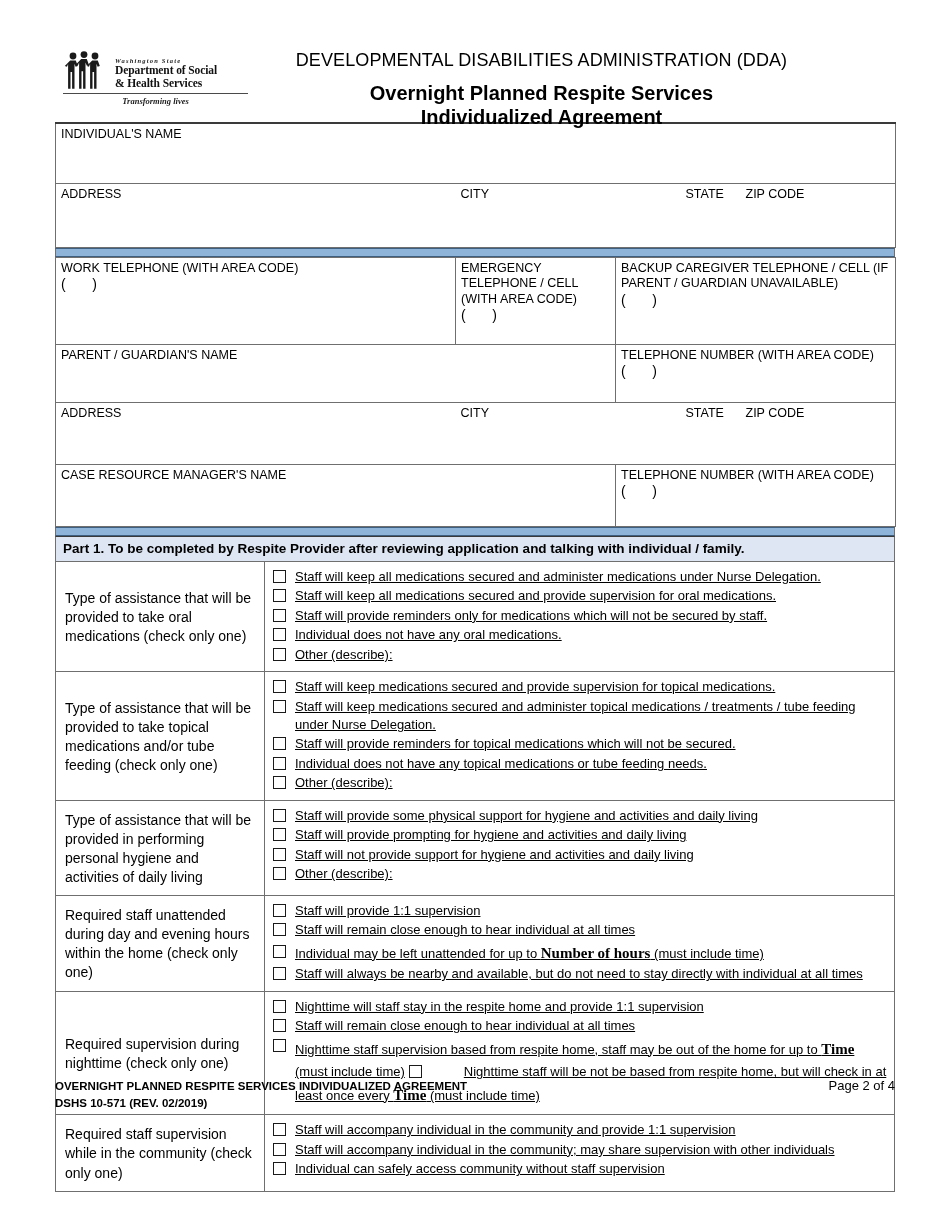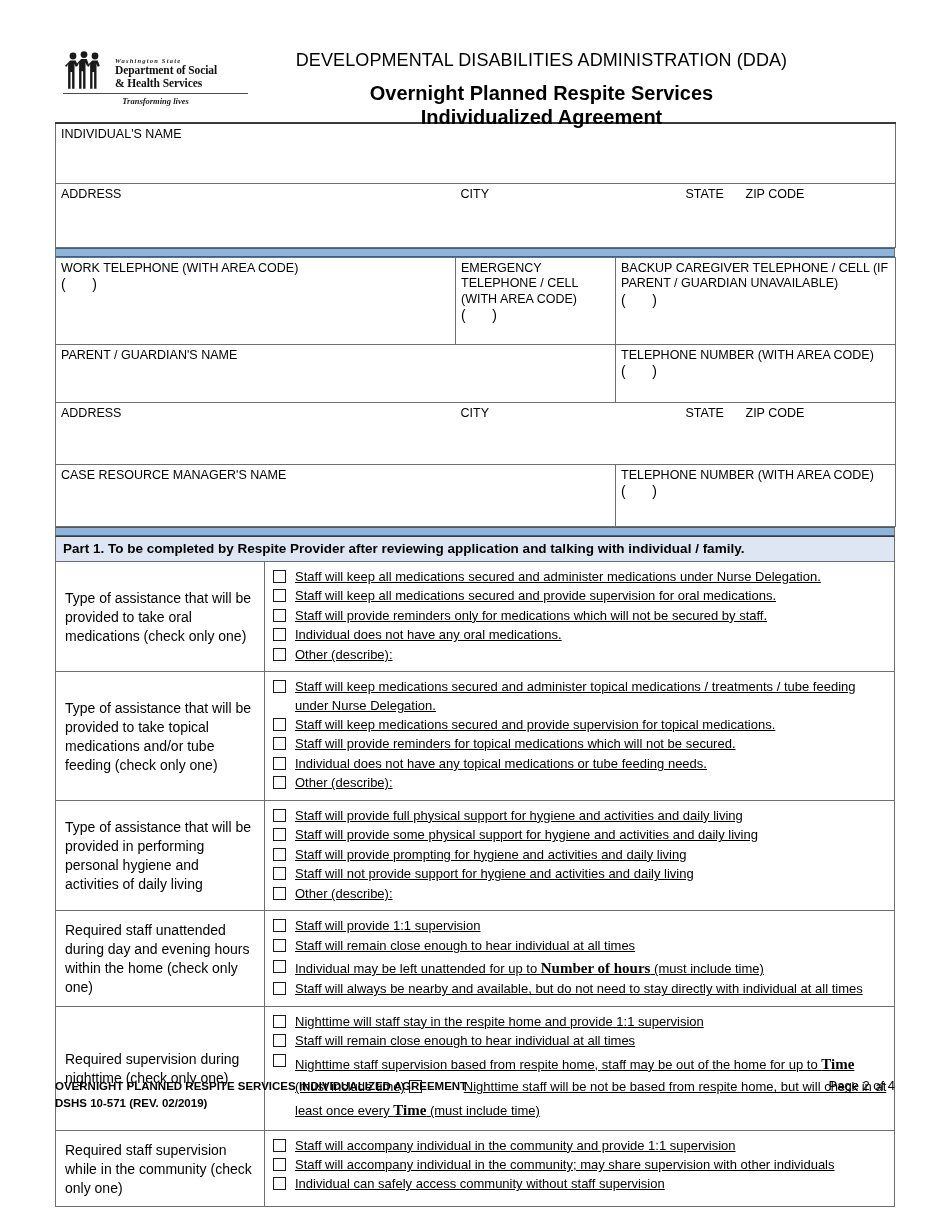--- a/index.html
+++ b/index.html
@@ -376,48 +376,44 @@
           <span class="otext">Other (describe):</span>
         </div>
     </div>
   </div>
 
   <div class="crow">
     <div class="label-col">Type of assistance that will be provided to take topical medications and/or tube feeding (check only one)</div>
     <div class="opts-col">
       <div class="opt">
           <span class="cbox"></span>
+          <span class="otext">Staff will keep medications secured and provide supervision for topical medications.</span>
+        </div>
+      <div class="opt">
+          <span class="cbox"></span>
           <span class="otext">Staff will keep medications secured and administer topical medications / treatments / tube feeding under Nurse Delegation.</span>
         </div>
       <div class="opt">
           <span class="cbox"></span>
-          <span class="otext">Staff will keep medications secured and provide supervision for topical medications.</span>
-        </div>
-      <div class="opt">
-          <span class="cbox"></span>
           <span class="otext">Staff will provide reminders for topical medications which will not be secured.</span>
         </div>
       <div class="opt">
           <span class="cbox"></span>
           <span class="otext">Individual does not have any topical medications or tube feeding needs.</span>
         </div>
       <div class="opt">
           <span class="cbox"></span>
           <span class="otext">Other (describe):</span>
         </div>
     </div>
   </div>
 
   <div class="crow">
     <div class="label-col">Type of assistance that will be provided in performing personal hygiene and activities of daily living</div>
     <div class="opts-col">
-      <div class="opt">
-          <span class="cbox"></span>
-          <span class="otext">Staff will provide full physical support for hygiene and activities and daily living</span>
-        </div>
       <div class="opt">
           <span class="cbox"></span>
           <span class="otext">Staff will provide some physical support for hygiene and activities and daily living</span>
         </div>
       <div class="opt">
           <span class="cbox"></span>
           <span class="otext">Staff will provide prompting for hygiene and activities and daily living</span>
         </div>
       <div class="opt">
           <span class="cbox"></span>

